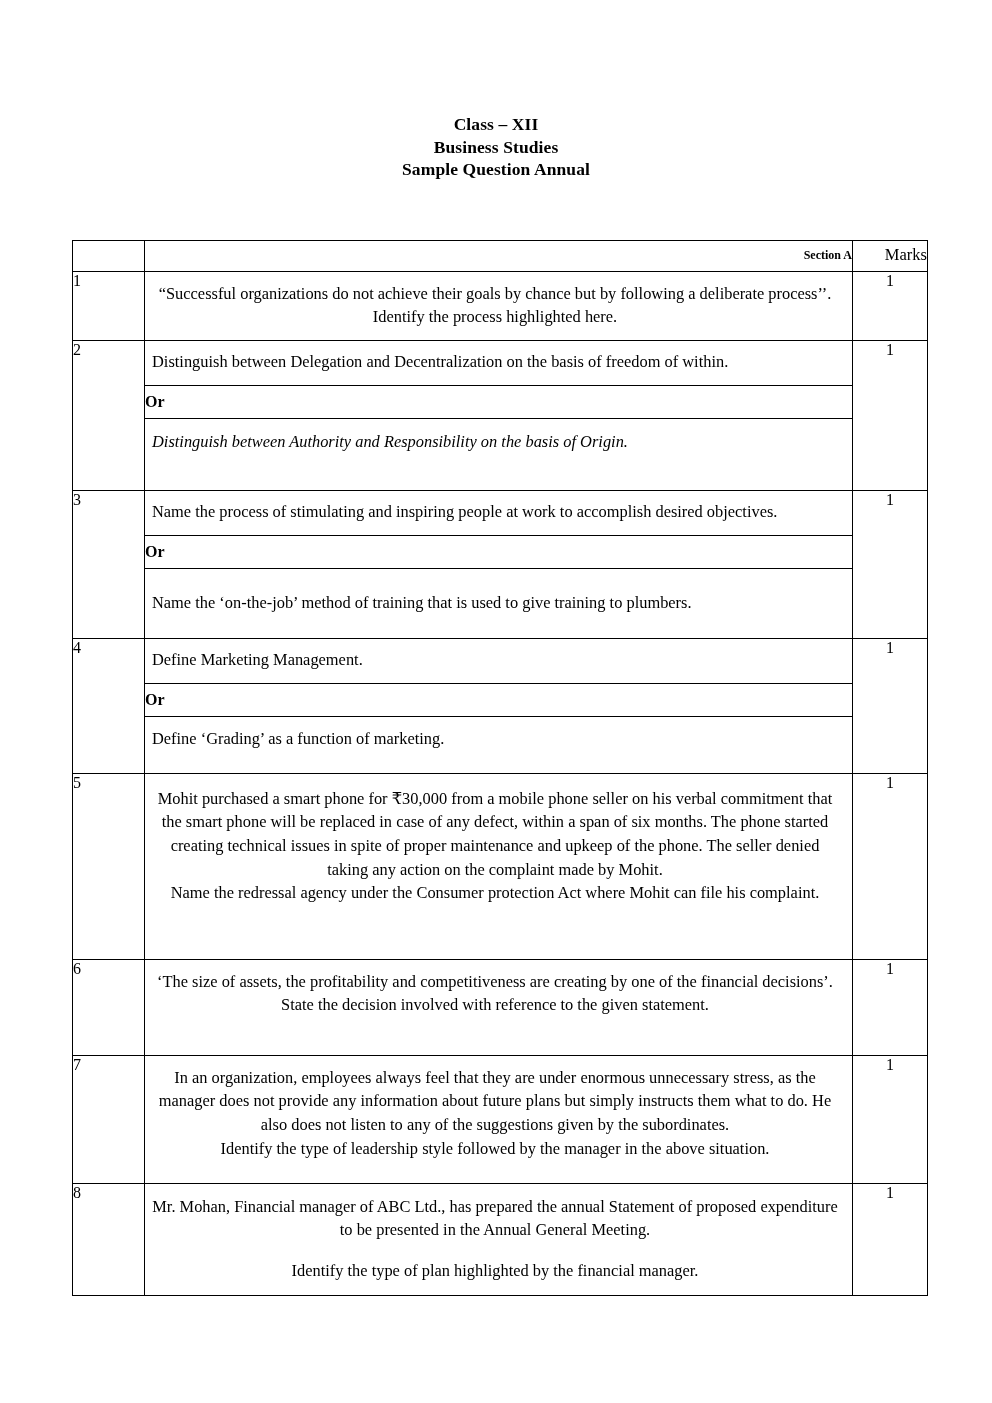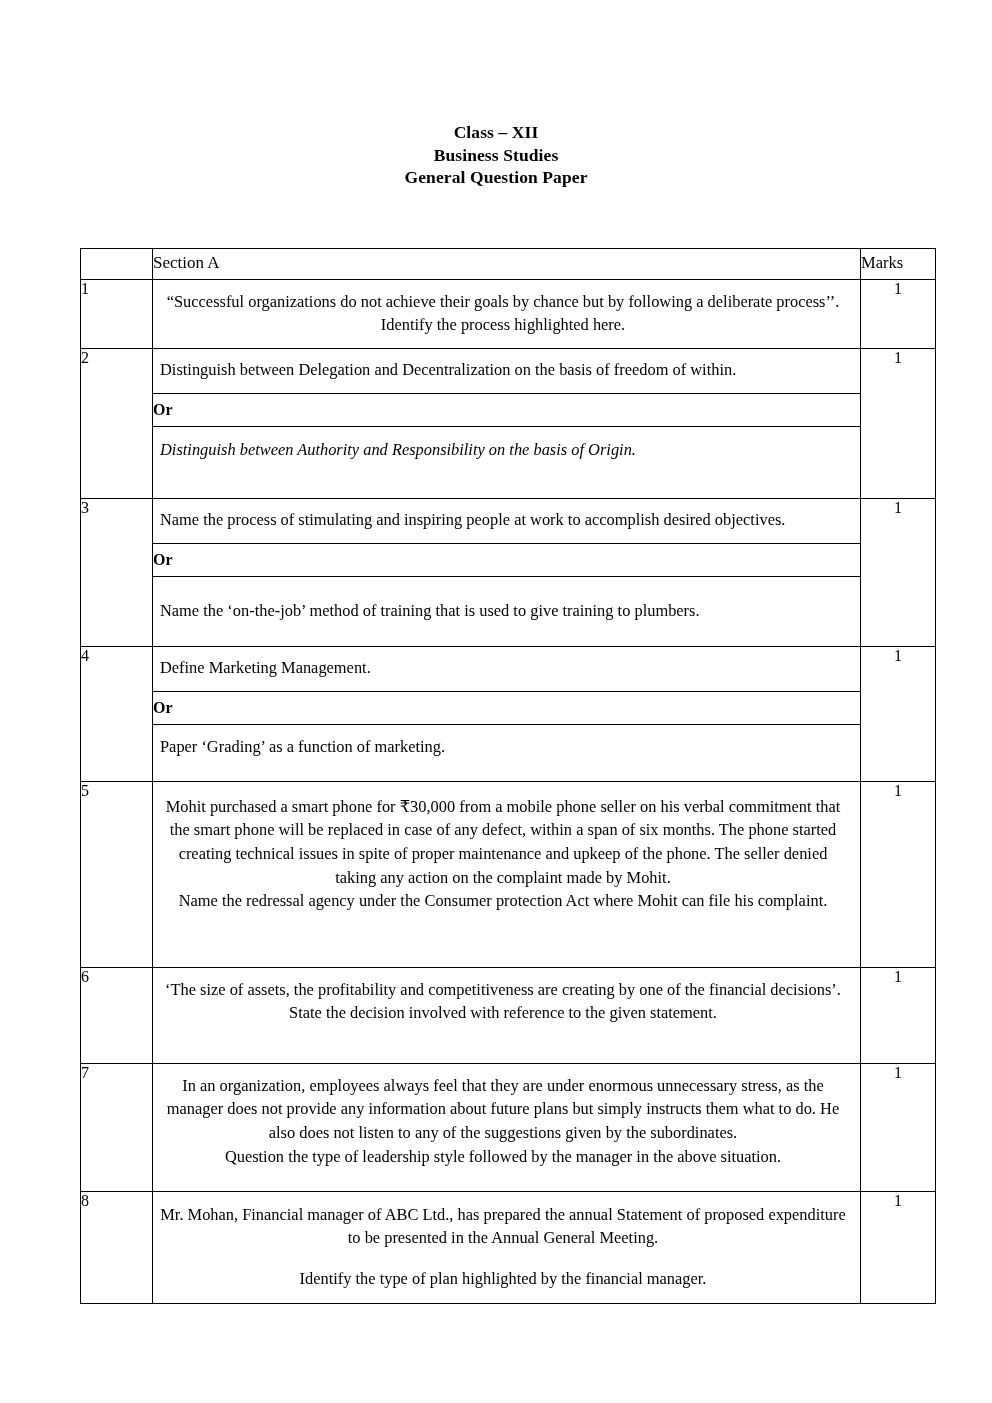--- a/index.html
+++ b/index.html
@@ -13,21 +13,21 @@
     height: 1403px;
     font-family: "Liberation Serif", "DejaVu Serif", serif;
     color: #000000;
     -webkit-font-smoothing: antialiased;
   }
   .page {
     position: relative;
     width: 992px;
     height: 1403px;
     box-sizing: border-box;
-    padding: 8px;
+    padding: 0;
     overflow: hidden;
   }
 
   
   .doc-heading {
     padding-top: 113px;
     text-align: center;
     font-weight: bold;
     font-size: 17.5px;
     line-height: 22.5px;
@@ -56,29 +56,29 @@
 
   table.qp td {
     border: 1px solid #000;
     vertical-align: top;
     padding: 0;
   }
 
   
   .hdr-blank { height: 30px; }
   .hdr-section {
-    text-align: left;
-    font-weight: normal;
-    font-size: 17px;
+    text-align: right;
+    font-weight: bold;
+    font-size: 12px;
     line-height: 28px;
     vertical-align: middle;
     padding: 1px 0 2px 0;
   }
   .hdr-marks {
-    text-align: left;
+    text-align: right;
     font-size: 16.5px;
     line-height: 28px;
     vertical-align: middle;
     padding: 1px 0 2px 0;
   }
 
   
   .qnum {
     font-size: 16px;
     line-height: 18px;
@@ -158,21 +158,21 @@
   tr.r8 .para-block { padding-top: 11px; padding-bottom: 12px; }
 </style>
 </head>
 <body>
 
 <div class="page">
 
   <div class="doc-heading">
     <span class="hline">Class – XII</span>
     <span class="hline">Business Studies</span>
-    <span class="hline">General Question Paper</span>
+    <span class="hline">Sample Question Annual</span>
   </div>
 
   <div class="qp-table-wrap">
     <table class="qp">
       <colgroup>
         <col class="c-num">
         <col class="c-body">
         <col class="c-marks">
       </colgroup>
       <tbody>
@@ -238,21 +238,21 @@
           <td class="qbody">
             <table class="ortable">
               <tbody>
                 <tr>
                   <td class="alt top">Define Marketing Management.</td>
                 </tr>
                 <tr>
                   <td class="orsep">Or</td>
                 </tr>
                 <tr>
-                  <td class="alt bot">Paper ‘Grading’ as a function of marketing.</td>
+                  <td class="alt bot">Define ‘Grading’ as a function of marketing.</td>
                 </tr>
               </tbody>
             </table>
           </td>
           <td class="qmarks">1</td>
         </tr>
 
         <tr class="r5">
           <td class="qnum">5</td>
           <td class="qbody">
@@ -273,21 +273,21 @@
             </div>
           </td>
           <td class="qmarks">1</td>
         </tr>
 
         <tr class="r7">
           <td class="qnum">7</td>
           <td class="qbody">
             <div class="para-block">
               <p>In an organization, employees always feel that they are under enormous unnecessary stress, as the manager does not provide any information about future plans but simply instructs them what to do. He also does not listen to any of the suggestions given by the subordinates.</p>
-              <p>Question the type of leadership style followed by the manager in the above situation.</p>
+              <p>Identify the type of leadership style followed by the manager in the above situation.</p>
             </div>
           </td>
           <td class="qmarks">1</td>
         </tr>
 
         <tr class="r8">
           <td class="qnum">8</td>
           <td class="qbody">
             <div class="para-block">
               <p>Mr. Mohan, Financial manager of ABC Ltd., has prepared the annual Statement of proposed expenditure to be presented in the Annual General Meeting.</p>

